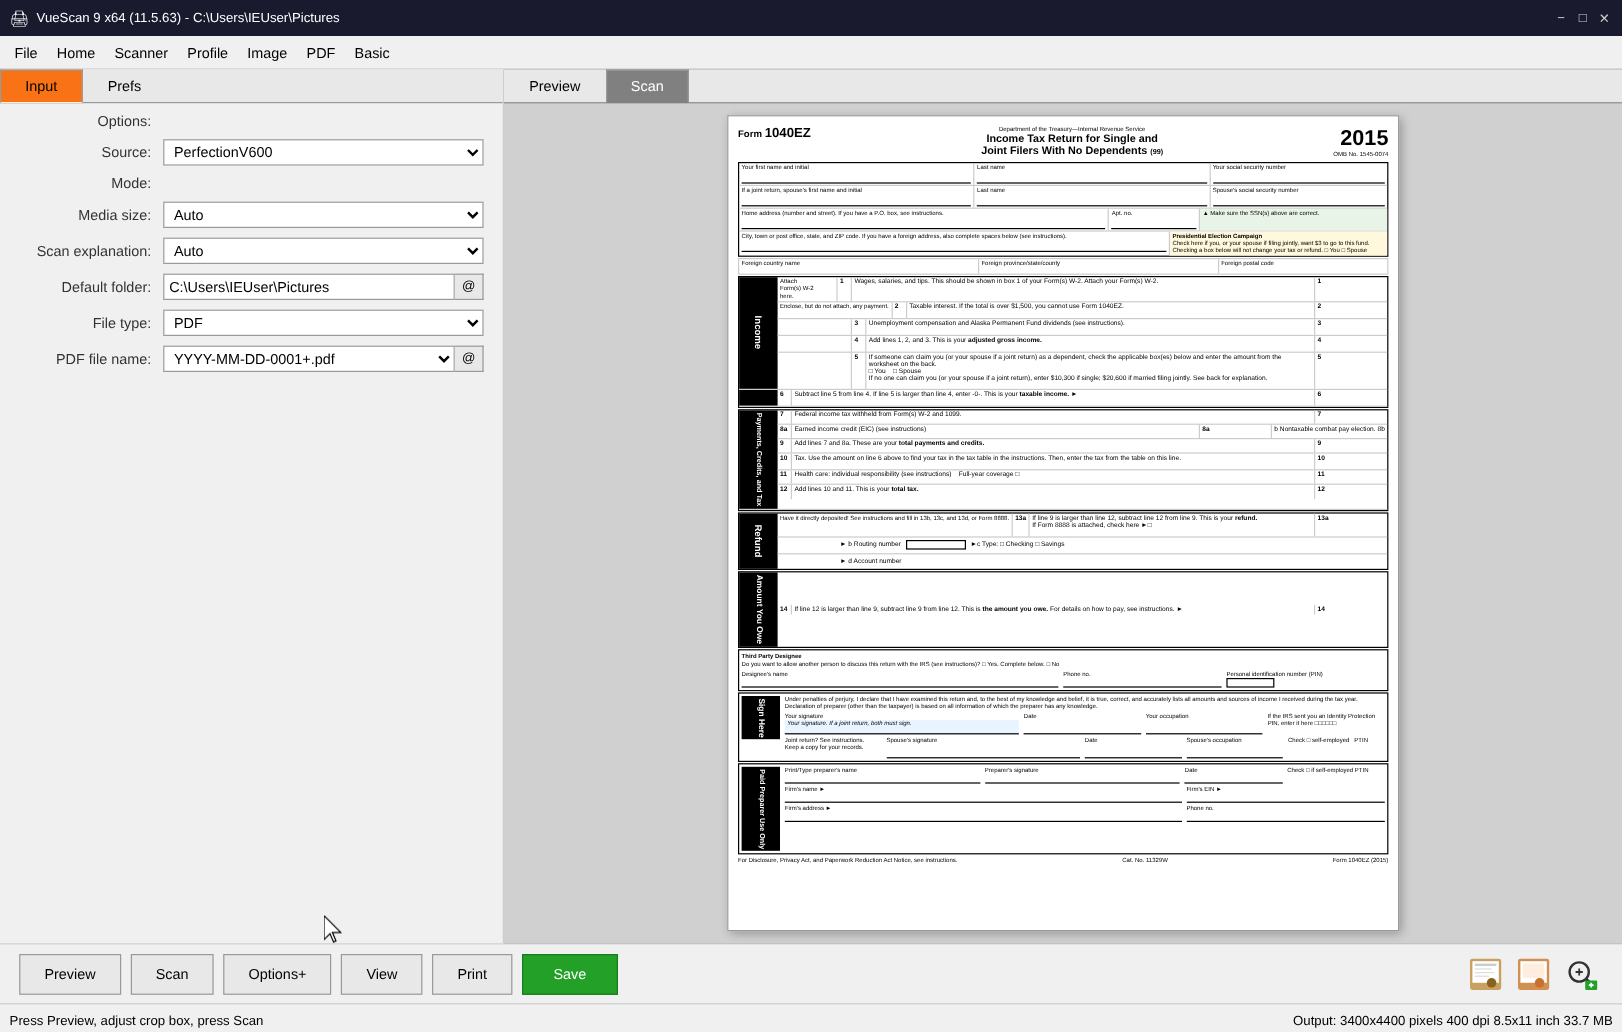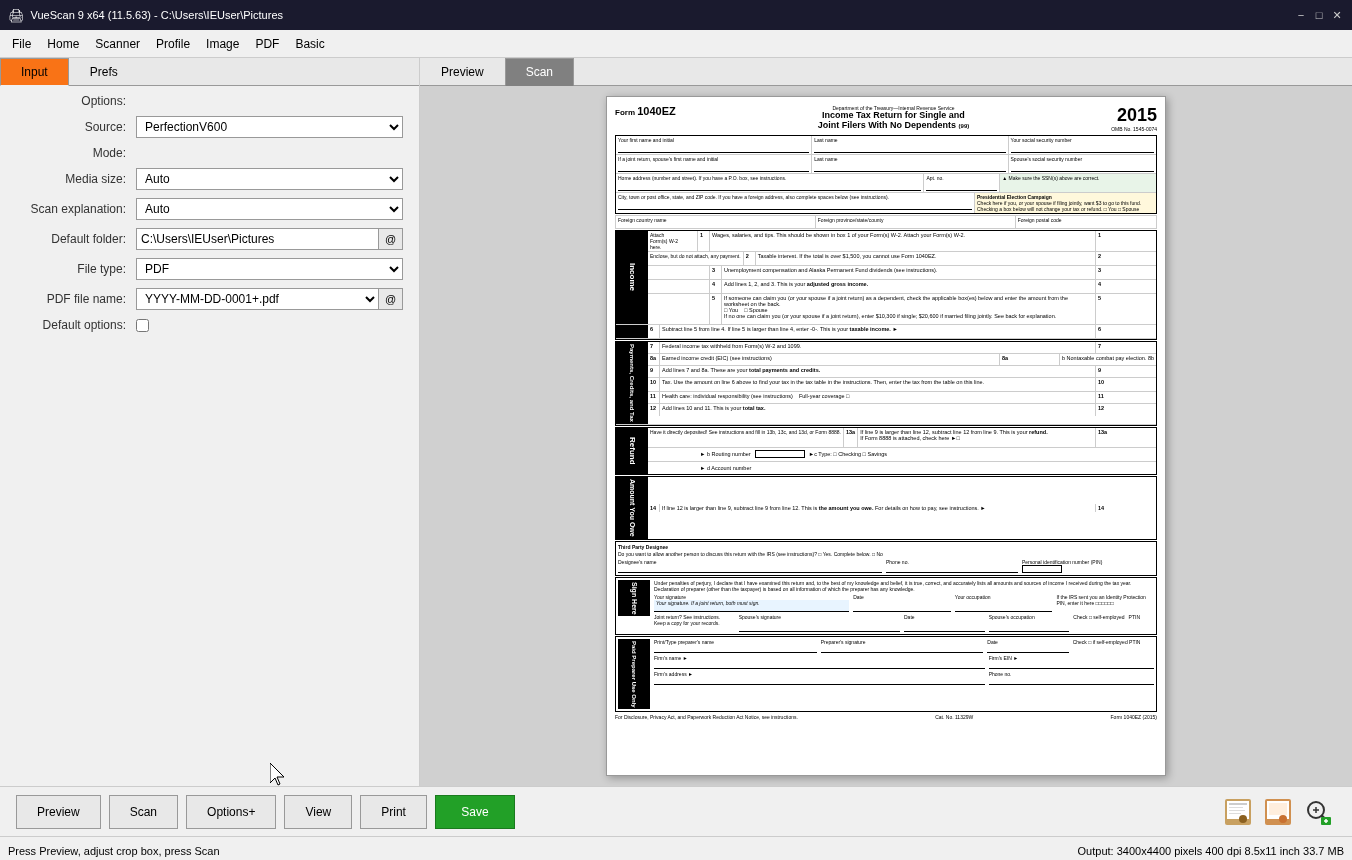--- a/index.html
+++ b/index.html
@@ -338,24 +338,20 @@
       <div class="form-row">
         <div class="form-label">PDF file name:</div>
         <div class="form-control-with-btn">
           <select>
             <option>YYYY-MM-DD-0001+.pdf</option>
           </select>
           <button class="at-btn">@</button>
         </div>
       </div>
 
-      <div class="form-row">
-        <div class="form-label">Default options:</div>
-        <input type="checkbox" style="">
-      </div>
 
     </div>
   </div>
 
   <div id="preview-area">
 
     <div id="preview-tabs">
       <div class="preview-tab">Preview</div>
       <div class="preview-tab active">Scan</div>
     </div>

